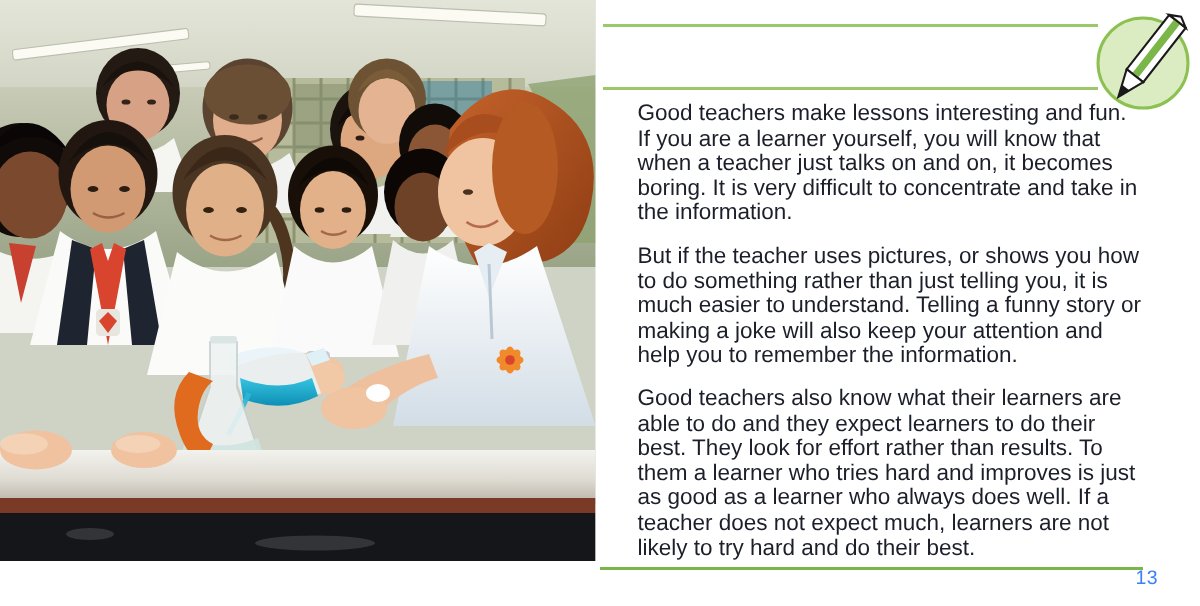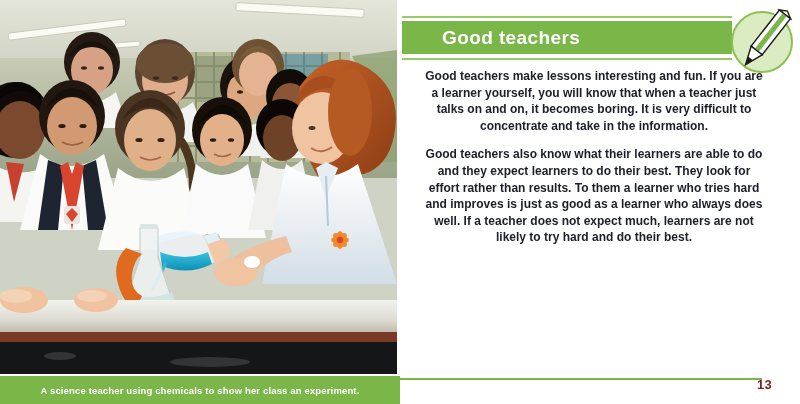--- a/index.html
+++ b/index.html
@@ -111,25 +111,24 @@
 
   
   .body-copy {
     position: absolute;
     left: 25px;
     top: 68px;
     width: 338px;
   }
   .para {
     color: #1c1f2a;
-    font-size: 12px;
+    font-size: 15px;
     line-height: 16.6px;
     margin: 0 0 12px 0;
-    text-align: center;
-    font-weight: bold;
+    text-align: left;
   }
   .para:last-child { margin-bottom: 12px; }
 
   
   .footer {
     position: absolute;
     left: 0px;
     top: 376px;
     width: 400px;
     height: 28px;
@@ -147,22 +146,22 @@
     left: 210px;
     top: -38px;
     width: 170px;
     height: 56px;
   }
   .page-number {
     position: absolute;
     left: 357px;
     top: 1px;
     font-size: 13px;
-    font-weight: bold;
-    color: #7f1d1d;
+    font-weight: normal;
+    color: #3b82f6;
     letter-spacing: 0.3px;
   }
 </style>
 </head>
 <body>
 
 <div class="page">
 
   <div class="photo-pane">
     <svg class="photo-svg" viewBox="0 0 397 374" preserveAspectRatio="xMidYMid slice">
@@ -370,31 +369,25 @@
           <ellipse cx="96" cy="300" rx="22" ry="12"></ellipse>
         </g>
         <g fill="#f6d6bb" opacity="0.8">
           <ellipse cx="16" cy="296" rx="16" ry="7"></ellipse>
           <ellipse cx="92" cy="296" rx="15" ry="6"></ellipse>
         </g>
       </g>
     </svg>
   </div>
 
-  <div class="caption-bar">
-    <span class="caption-text">A science teacher using chemicals to show her class an experiment.</span>
-  </div>
 
   <div class="content-pane">
 
     <div class="heading-wrap">
       <div class="rule-thin rule-top"></div>
-      <div class="heading-bar">
-        <span class="heading-text">Good teachers</span>
-      </div>
       <div class="rule-thin rule-bottom"></div>
     </div>
 
     <div class="pencil-badge">
       <svg viewBox="0 0 82 82" width="82" height="82">
         <circle cx="44" cy="40" r="30" fill="#dcecc2" stroke="#8cc152" stroke-width="2"></circle>
         <g transform="rotate(38 44 40)">
 
           <rect x="38" y="4" width="14" height="46" fill="#ffffff" stroke="#1a1a1a" stroke-width="1.4"></rect>
           <rect x="42.5" y="4" width="5" height="46" fill="#7ab648"></rect>
@@ -402,20 +395,21 @@
           <path d="M38 50 L45 68 L52 50 Z" fill="#ffffff" stroke="#1a1a1a" stroke-width="1.4"></path>
           <path d="M42 60 L45 68 L48 60 Z" fill="#1a1a1a"></path>
 
           <path d="M38 4 L45 0 L52 4 Z" fill="#ffffff" stroke="#1a1a1a" stroke-width="1.4"></path>
         </g>
       </svg>
     </div>
 
     <div class="body-copy">
       <p class="para">Good teachers make lessons interesting and fun.  If you are a learner yourself, you will know that when a teacher just talks on and on, it becomes boring.  It is very difficult to concentrate and take in the information.</p>
+      <p class="para">But if the teacher uses pictures, or shows you how to do something rather than just telling you, it is much easier to understand.  Telling a funny story or making a joke will also keep your attention and help you to remember the information.</p>
       <p class="para">Good teachers also know what their learners are able to do and they expect learners to do their best.  They look for effort rather than results.  To them a learner who tries hard and improves is just as good as a learner who always does well.  If a teacher does not expect much, learners are not likely to try hard and do their best.</p>
     </div>
 
     <div class="footer">
       <div class="footer-rule"></div>
 
 
       <span class="page-number">13</span>
     </div>
 

